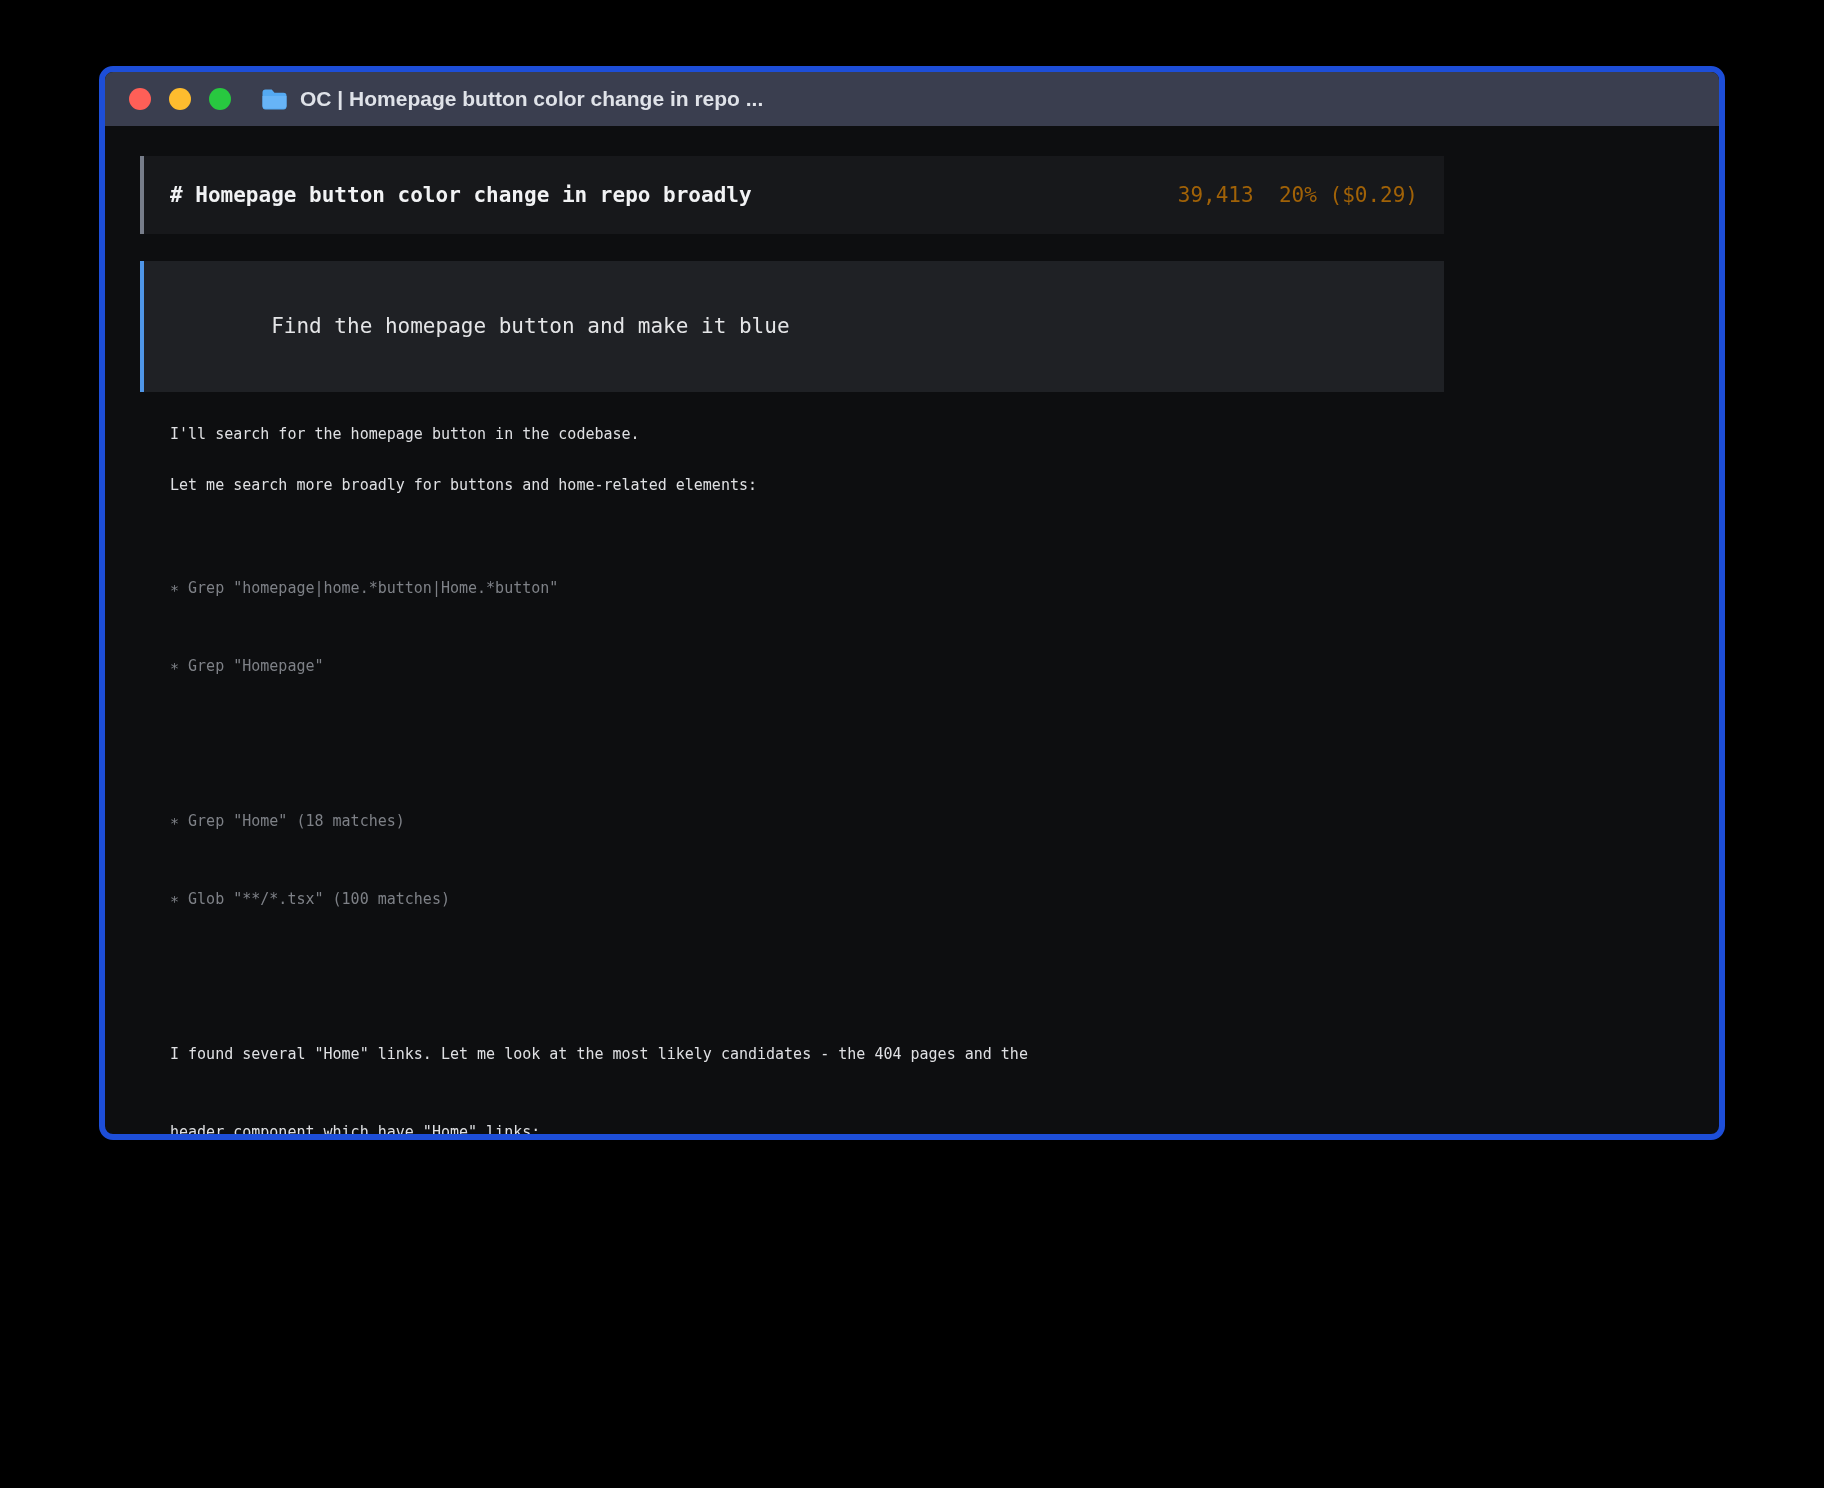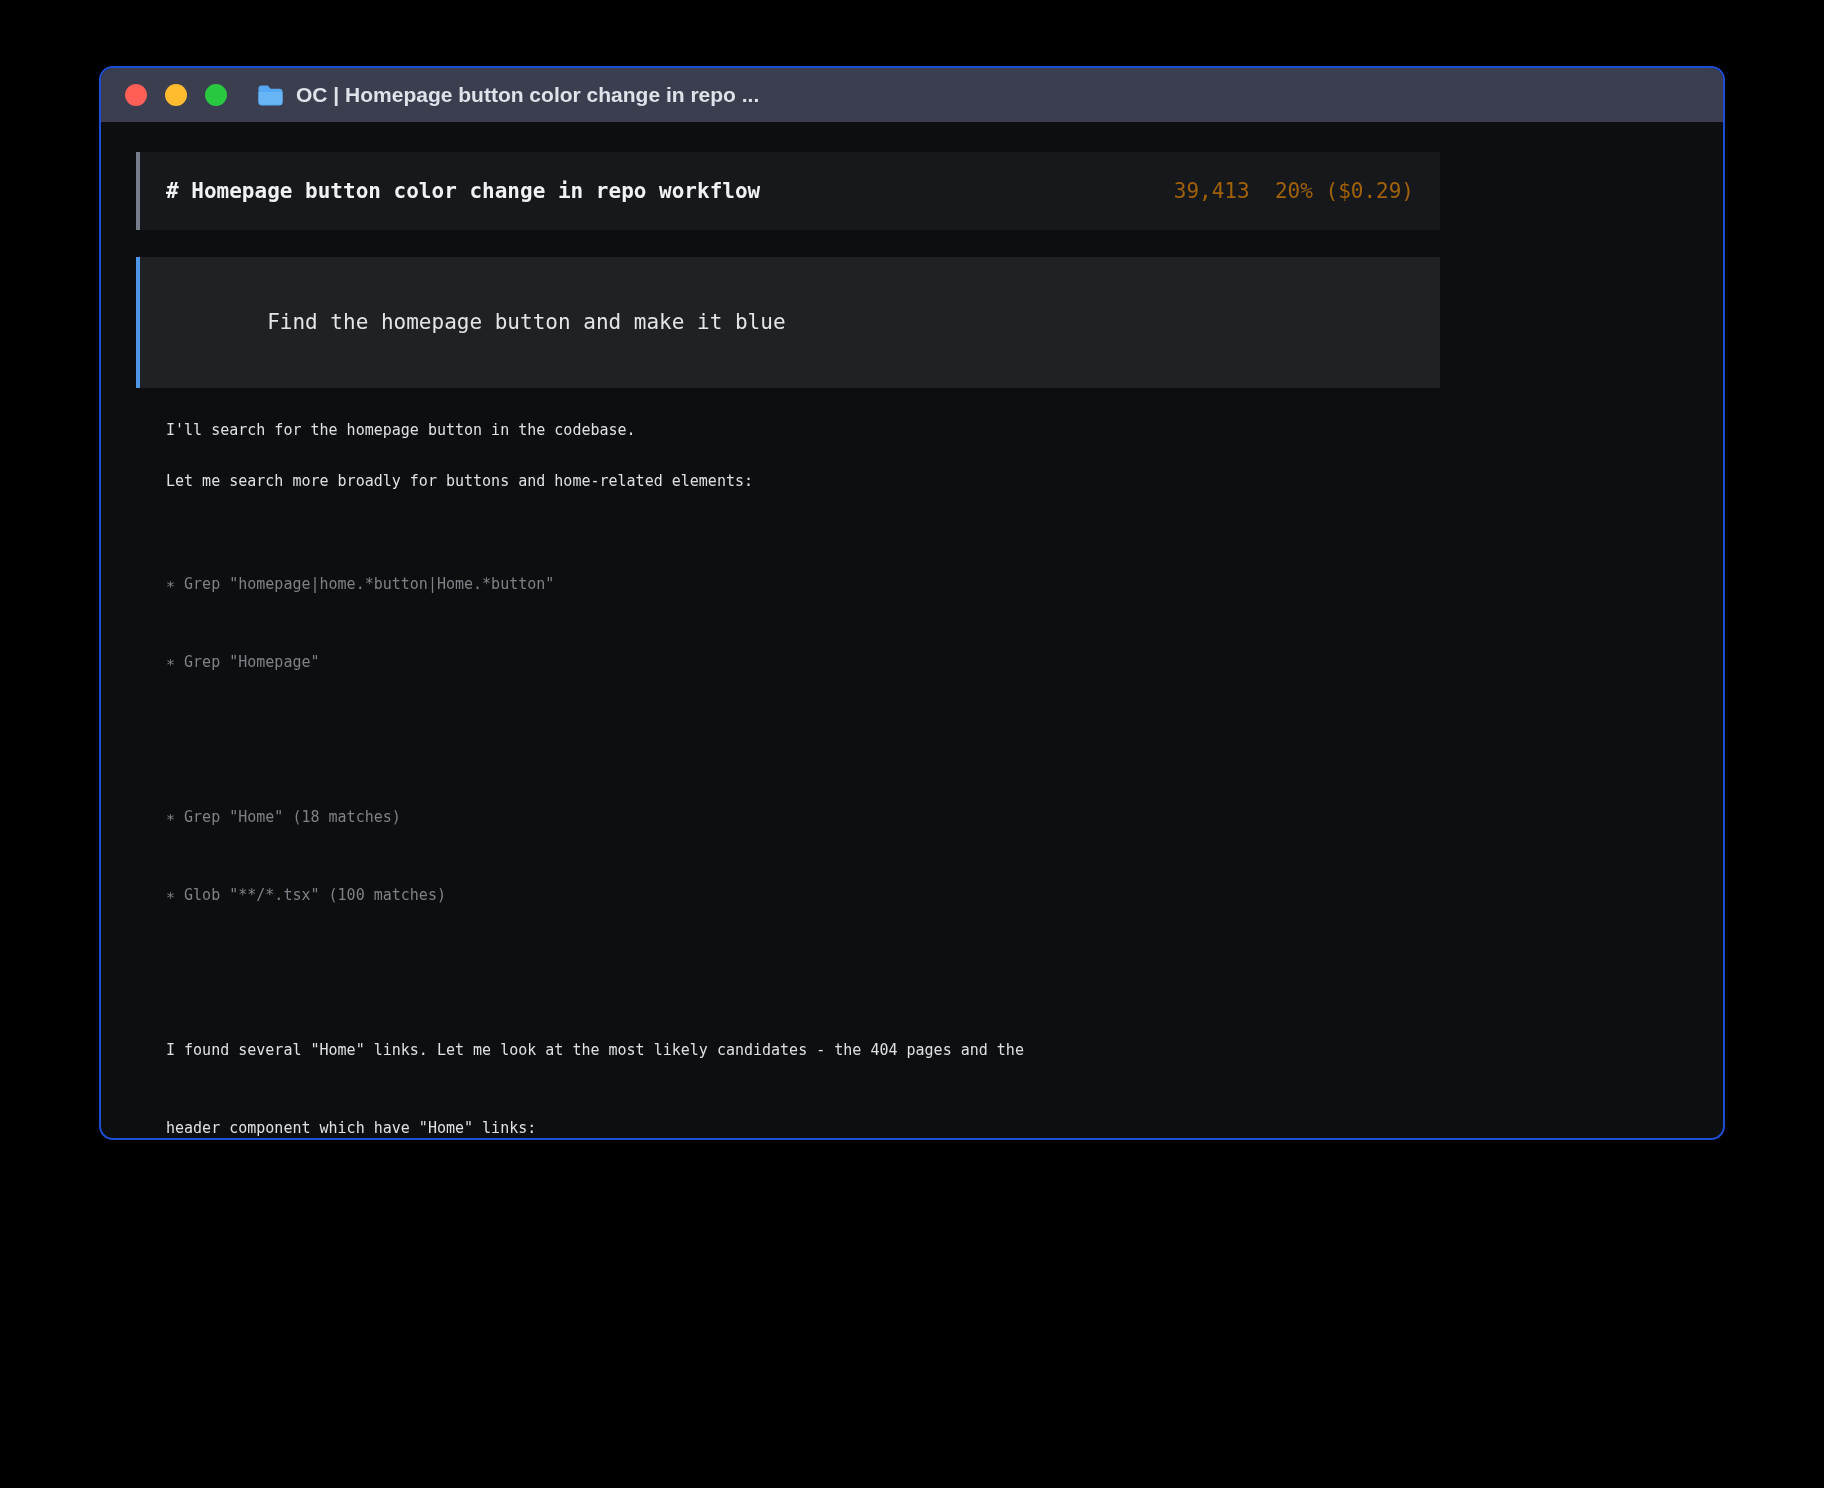--- a/index.html
+++ b/index.html
@@ -1,21 +1,21 @@
 <!DOCTYPE html>
 <html><head>
 <meta charset="utf-8">
 <style>
   * { margin:0; padding:0; box-sizing:border-box; }
   html,body { width:1824px; height:1488px; background:#000; }
   body { font-family:"DejaVu Sans Mono", monospace; position:relative; }
 
   .window {
     position:absolute; left:99px; top:66px; width:1626px; height:1074px;
-    background:#0d0e10; border:2px solid #1d4ed8; border-radius:14px;
+    background:#0d0e10; border:6px solid #1d4ed8; border-radius:14px;
     overflow:hidden;
   }
 
   
   .titlebar {
     height:54px; background:#3a3e4f; display:flex; align-items:center;
     padding:0 24px;
   }
   .lights { display:flex; gap:18px; margin-right:30px; }
   .light { width:22px; height:22px; border-radius:50%; }
@@ -68,21 +68,21 @@
         <path d="M1.5 8 h24 v9.5 a3 3 0 0 1 -3 3 h-18 a3 3 0 0 1 -3-3 Z" fill="#67b4f7"></path>
       </svg>
     </span>
     <span class="titlebar-title">OC | Homepage button color change in repo ...</span>
   </div>
 
   <div class="window-body">
     <div class="col">
 
       <div class="block">
-        <span class="session-title"># Homepage button color change in repo workflow</span>
+        <span class="session-title"># Homepage button color change in repo broadly</span>
         <span class="session-stats">39,413  20% ($0.29)</span>
       </div>
 
       <div class="user-block">
         <span>Find the homepage button and make it blue</span>
       </div>
 
       <div class="prose">
 
         <div class="para first">I'll search for the homepage button in the codebase.</div>

